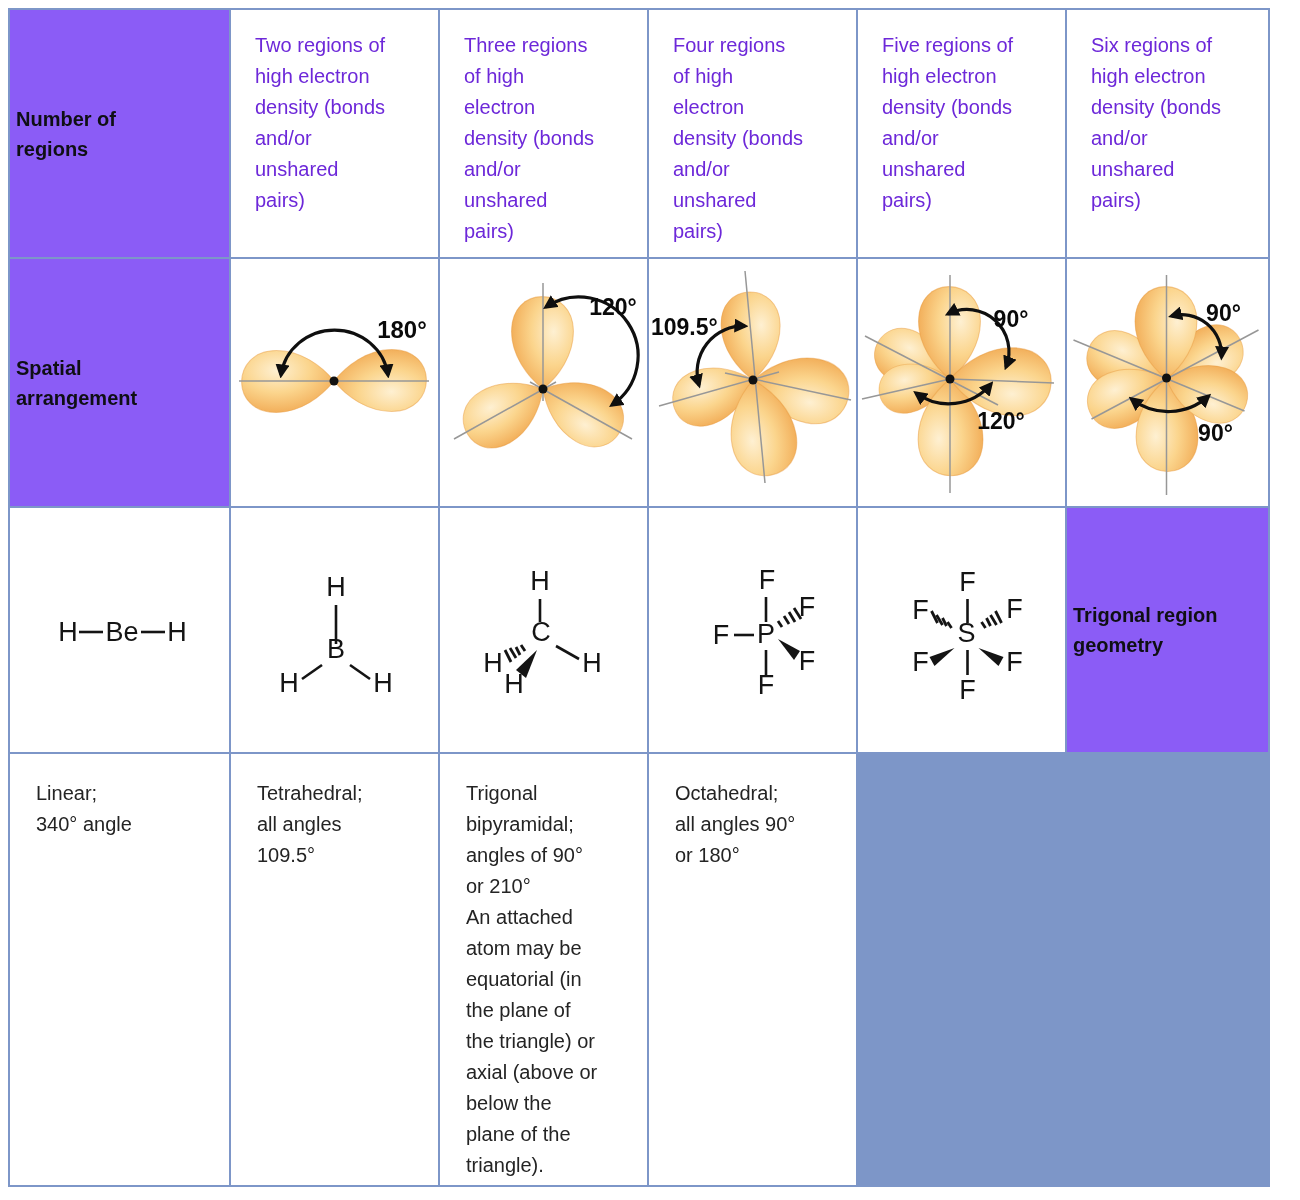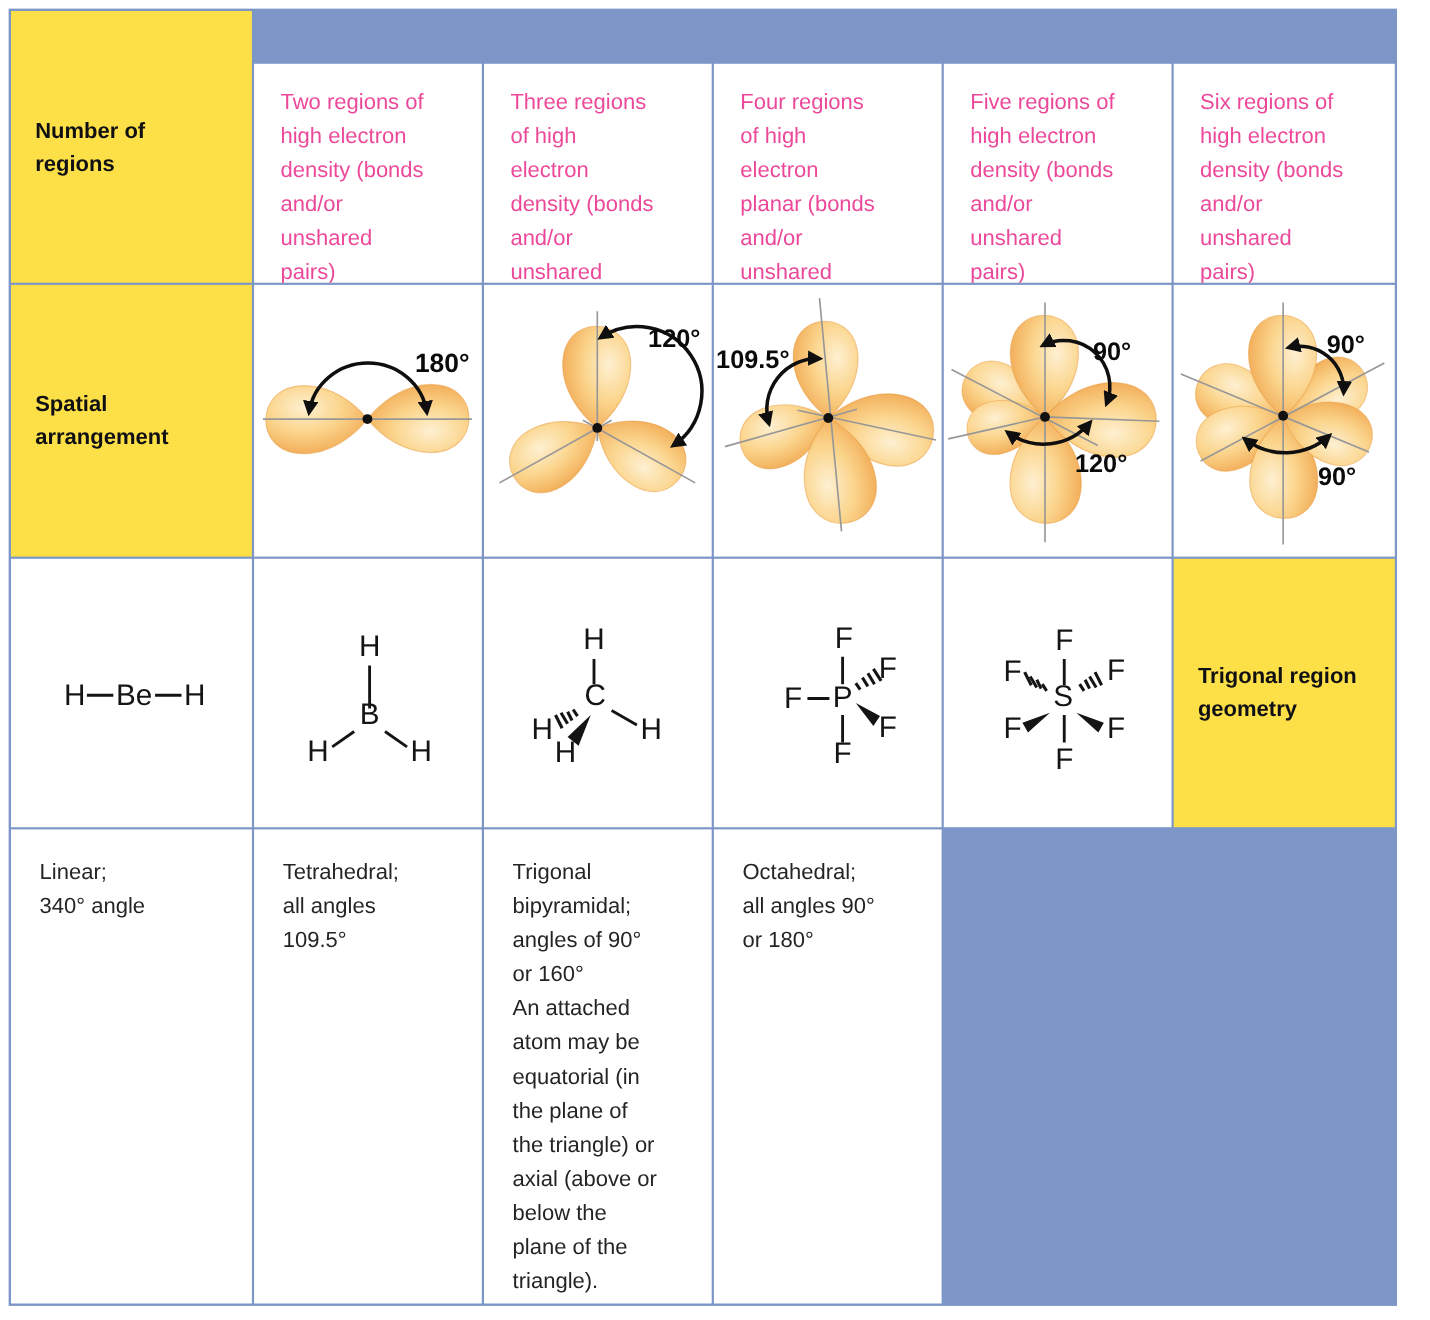--- a/index.html
+++ b/index.html
@@ -1,22 +1,22 @@
 <!DOCTYPE html>
 <html><head>
 <meta charset="utf-8">
 <style>
   html,body{margin:0;padding:0;background:#fff;}
   body{width:1300px;height:1200px;position:relative;font-family:"Liberation Sans",sans-serif;color:#222;}
   .tbl{position:absolute;left:8px;top:8px;width:1258px;height:1175px;background:#7d96c8;border:2px solid #7d96c8;
        display:grid;grid-template-columns:219px 207px 207px 207px 207px 1fr;grid-template-rows:247px 247px 244px 1fr;gap:2px;}
   .c{background:#ffffff;position:relative;overflow:hidden;}
-  .rh{background:#fde047;display:flex;align-items:center;padding-left:22px;padding-right:6px;
+  .rh{background:#8b5cf6;display:flex;align-items:center;padding-left:6px;padding-right:6px;
       font-weight:bold;font-size:20px;line-height:30px;color:#0f0f14;white-space:pre-line;}
-  .hd{padding:20px 8px 0 24px;font-size:20px;line-height:31px;color:#ec4899;white-space:pre-line;margin-top:48px;}
+  .hd{padding:20px 8px 0 24px;font-size:20px;line-height:31px;color:#6d28d9;white-space:pre-line;}
   .geo{padding:24px 8px 0 26px;font-size:20px;line-height:31px;color:#242424;white-space:pre-line;}
   svg.diag{display:block;width:100%;height:100%;}
   svg text{font-family:"Liberation Sans",sans-serif;}
   .ang{font-weight:bold;fill:#0a0a0a;}
   .atom{fill:#141414;font-size:27px;}
   .axis{stroke:#979797;stroke-width:1.5;fill:none;}
   .arc{stroke:#0f0f0f;stroke-width:3.2;fill:none;}
   .bond{stroke:#141414;stroke-width:2.6;}
   .hash{stroke:#141414;stroke-width:2.8;}
   .wedge{fill:#141414;stroke:none;}
@@ -52,21 +52,21 @@
   <div class="c hd">Three regions
 of high
 electron
 density (bonds
 and/or
 unshared
 pairs)</div>
   <div class="c hd">Four regions
 of high
 electron
-planar (bonds
+density (bonds
 and/or
 unshared
 pairs)</div>
   <div class="c hd">Five regions of
 high electron
 density (bonds
 and/or
 unshared
 pairs)</div>
   <div class="c hd">Six regions of
@@ -251,21 +251,21 @@
   <div class="c rh">Trigonal region
 geometry</div>
   <div class="c geo">Linear;
 340° angle</div>
   <div class="c geo">Tetrahedral;
 all angles
 109.5°</div>
   <div class="c geo">Trigonal
 bipyramidal;
 angles of 90°
-or 160°
+or 210°
 An attached
 atom may be
 equatorial (in
 the plane of
 the triangle) or
 axial (above or
 below the
 plane of the
 triangle).</div>
   <div class="c geo">Octahedral;

